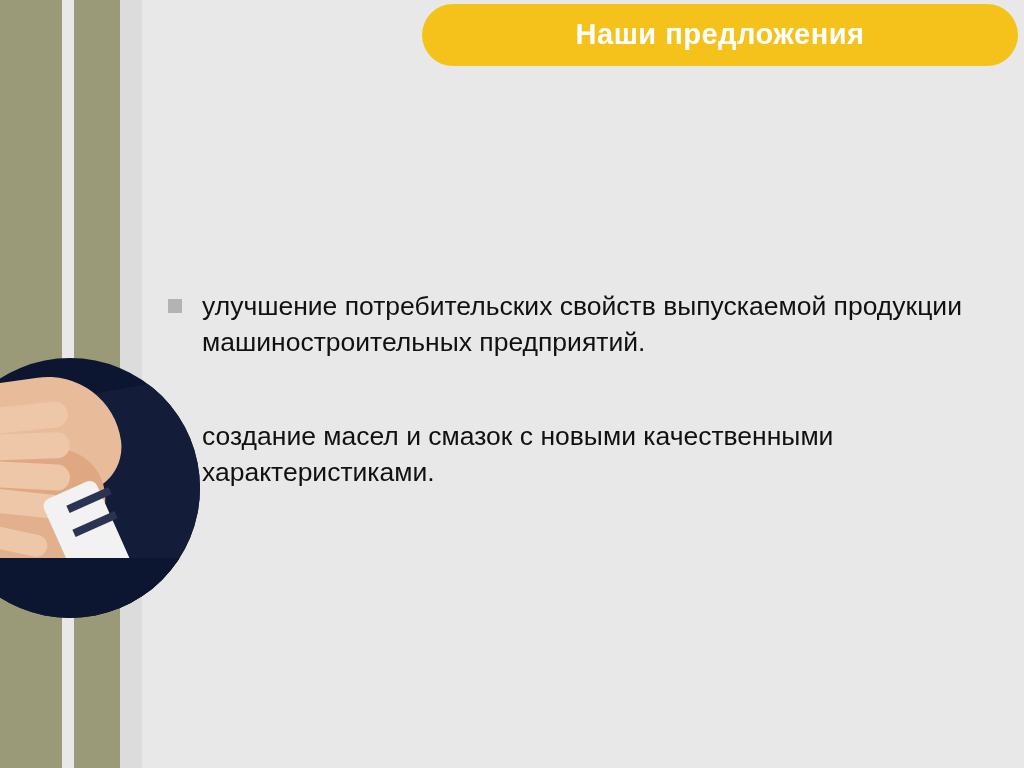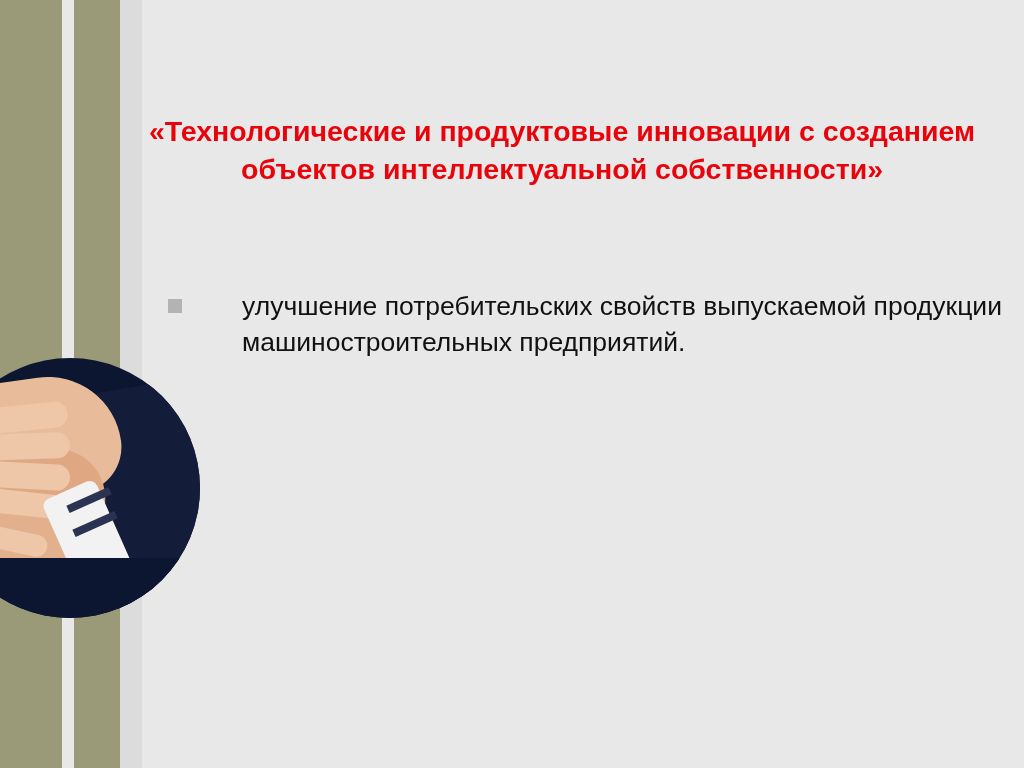--- a/index.html
+++ b/index.html
@@ -113,21 +113,20 @@
     height: 14px;
     background: #b3b3b3;
     margin-top: 11px;
     margin-right: 20px;
   }
   .bullet-text {
     flex: 1 1 auto;
     font-size: 26.5px;
     line-height: 36px;
     color: #111111;
-    margin-left: 40px;
   }
   .bullet-item.b1 .bullet-text { color: #111111; }
   .bullet-item.b2 .bullet-text { color: #111111; }
   .bullet-item.b3 .bullet-text { color: #3b4b9e; }
 
   .bullet-item.b1 { margin-bottom: 58px; }
   .bullet-item.b2 { margin-bottom: 56px; }
 
   
   .photo {
@@ -230,30 +229,36 @@
 </head>
 <body>
 
 <div class="slide">
 
   <div class="band-olive"></div>
   <div class="band-gap"></div>
   <div class="band-olive2"></div>
   <div class="band-light"></div>
 
-
-  <div class="title">«Технологические и продуктовые инновации с созданием объектов интеллектуальной собственности»</div>
+  <div class="header-pill">
+    <div class="header-pill-text">Наши предложения</div>
+  </div>
+
 
   <div class="bullets">
 
     <div class="bullet-item b1">
       <span class="bullet-marker"></span>
       <span class="bullet-text">улучшение потребительских свойств выпускаемой продукции машиностроительных предприятий.</span>
     </div>
 
+    <div class="bullet-item b2">
+      <span class="bullet-marker"></span>
+      <span class="bullet-text">создание масел и смазок с новыми качественными характеристиками.</span>
+    </div>
 
 
   </div>
 
   <div class="photo">
     <div class="sleeve"></div>
     <div class="skin-a"></div>
     <div class="skin-b"></div>
     <div class="skin-c"></div>
     <div class="finger f1"></div>

